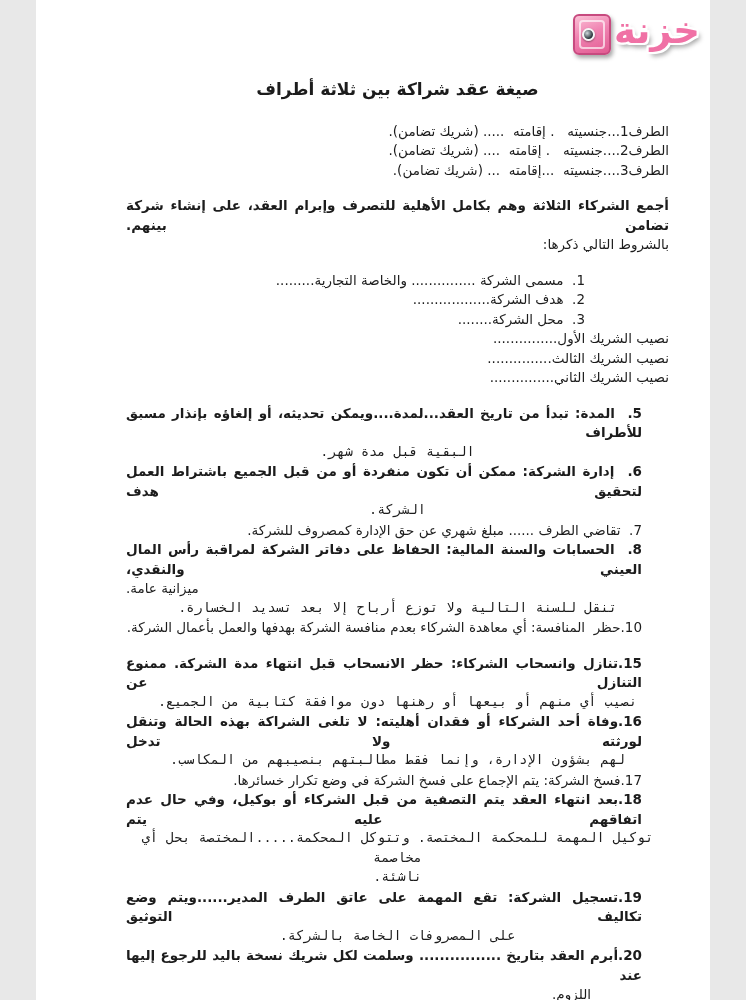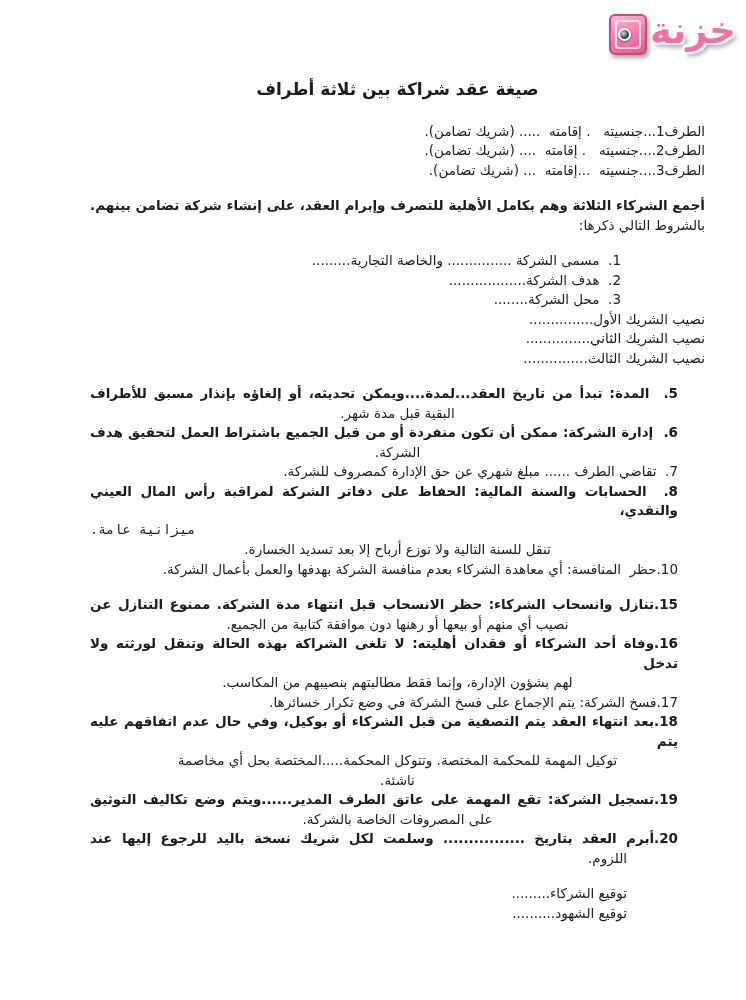--- a/index.html
+++ b/index.html
@@ -1,18 +1,18 @@
 <!DOCTYPE html>
 <html lang="ar"><head>
 <meta charset="utf-8">
 <style>
   html,body{margin:0;padding:0;background:#e8e8e8;}
   .page{
     position:relative;
-    width:746px;height:1000px;
+    width:674px;height:1000px;
     margin:0 auto;
     background:#ffffff;
     font-family:"DejaVu Sans",sans-serif;
     color:#1c1c1c;
     overflow:hidden;
     box-sizing:border-box;
   }
   
   .logo{
     position:absolute;top:6px;right:10px;
@@ -56,22 +56,22 @@
   }
   .title{
     font-size:17px;font-weight:bold;
     text-align:center;
     margin:0 0 22px 0;
   }
   .block{margin-bottom:16px;}
   .block:last-child{margin-bottom:15px;}
   .line{min-height:19.5px;}
   .a-r{text-align:right;}
-  .a-l{text-align:left;font-family:Liberation Mono, monospace;}
-  .a-c{text-align:center;}
+  .a-l{text-align:left;}
+  .a-c{text-align:center;font-family:Liberation Mono, monospace;}
   .a-j{text-align:justify;text-align-last:justify;font-weight:bold;}
   .ind-1{padding-right:84px;}
   .ind-2{padding-right:27px;}
   .ind-3{padding-right:78px;}
 </style>
 </head>
 <body>
 
 <div class="page">
 
@@ -90,22 +90,22 @@
         </div>
         <div class="block">
           <div class="line a-j ind-0">أجمع الشركاء الثلاثة وهم بكامل الأهلية للتصرف وإبرام العقد، على إنشاء شركة تضامن بينهم.</div>
           <div class="line a-r ind-0">بالشروط التالي ذكرها:</div>
         </div>
         <div class="block">
           <div class="line a-r ind-1">1. &nbsp;مسمى الشركة ............... والخاصة التجارية.........</div>
           <div class="line a-r ind-1">2. &nbsp;هدف الشركة..................</div>
           <div class="line a-r ind-1">3. &nbsp;محل الشركة........</div>
           <div class="line a-r ind-0">نصيب الشريك الأول...............</div>
+          <div class="line a-r ind-0">نصيب الشريك الثالث...............</div>
           <div class="line a-r ind-0">نصيب الشريك الثاني...............</div>
-          <div class="line a-r ind-0">نصيب الشريك الثالث...............</div>
         </div>
         <div class="block">
           <div class="line a-j ind-2">5. &nbsp;المدة: تبدأ من تاريخ العقد...لمدة....ويمكن تحديثه، أو إلغاؤه بإنذار مسبق للأطراف</div>
           <div class="line a-c ind-0">البقية قبل مدة شهر.</div>
           <div class="line a-j ind-2">6. &nbsp;إدارة الشركة: ممكن أن تكون منفردة أو من قبل الجميع باشتراط العمل لتحقيق هدف</div>
           <div class="line a-c ind-0">الشركة.</div>
           <div class="line a-r ind-2">7. &nbsp;تقاضي الطرف ...... مبلغ شهري عن حق الإدارة كمصروف للشركة.</div>
           <div class="line a-j ind-2">8. &nbsp;الحسابات والسنة المالية: الحفاظ على دفاتر الشركة لمراقبة رأس المال العيني والنقدي،</div>
           <div class="line a-l ind-0">ميزانية عامة.</div>
           <div class="line a-c ind-0">تنقل للسنة التالية ولا توزع أرباح إلا بعد تسديد الخسارة.</div>

